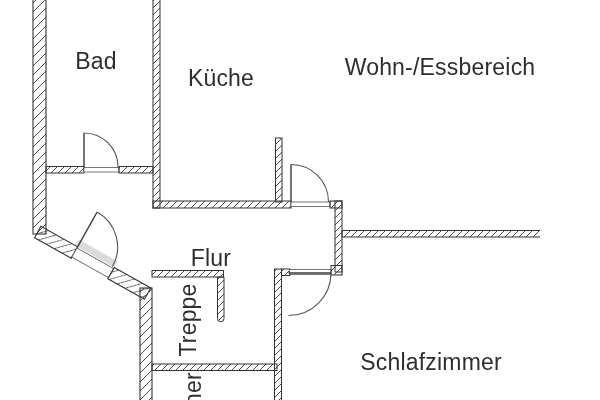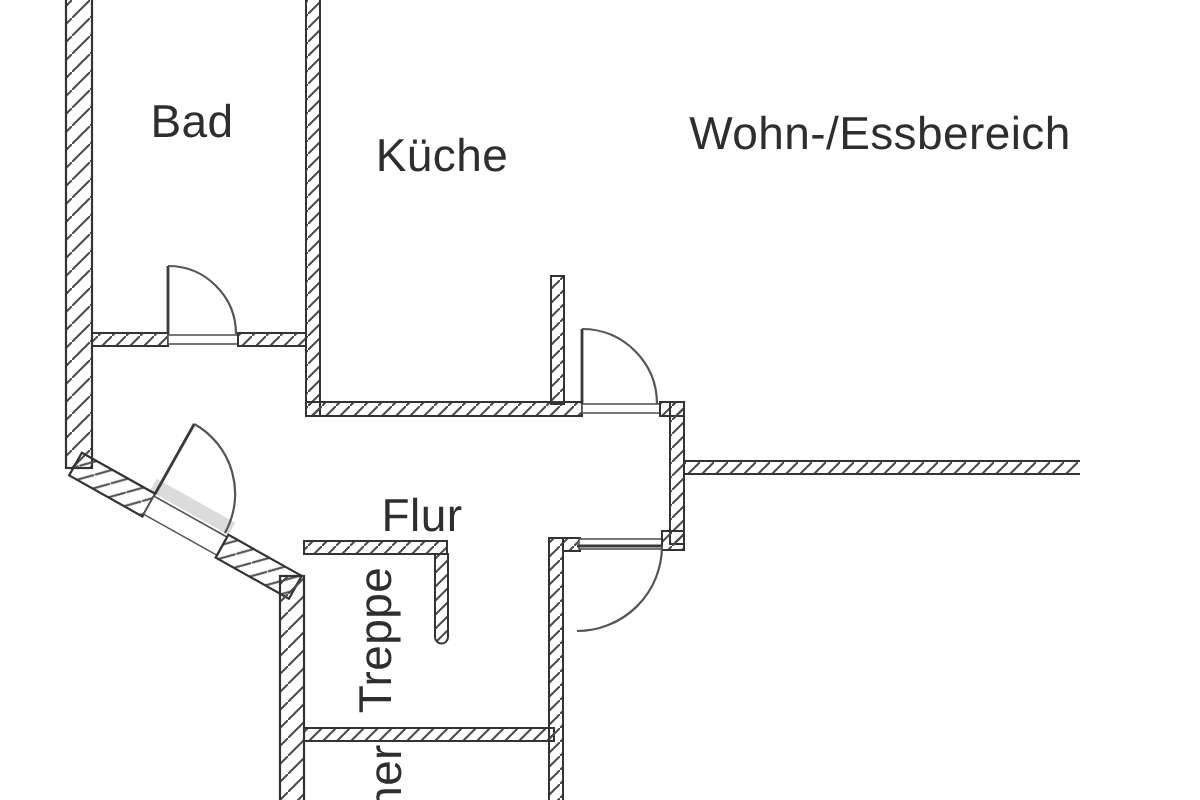--- a/index.html
+++ b/index.html
@@ -98,16 +98,17 @@
   <div class="room-label" style="left:96px;top:61px;">Bad</div>
 
   <div class="room-label" style="left:221px;top:66px;margin-top:12px;">Küche</div>
 
   <div class="room-label" style="left:440px;top:67px;">Wohn-/Essbereich</div>
 
   <div class="room-label" style="left:211px;top:243px;margin-top:15px;">Flur</div>
 
   <div class="room-label vertical" style="left:188px;top:320px;">Treppe</div>
 
+  <div class="room-label" style="left:431px;top:362px;">Schlafzimmer</div>
 
   <div class="room-label vertical" style="left:193px;top:389px;">ner</div>
 
 </div>
 
 </body></html>

